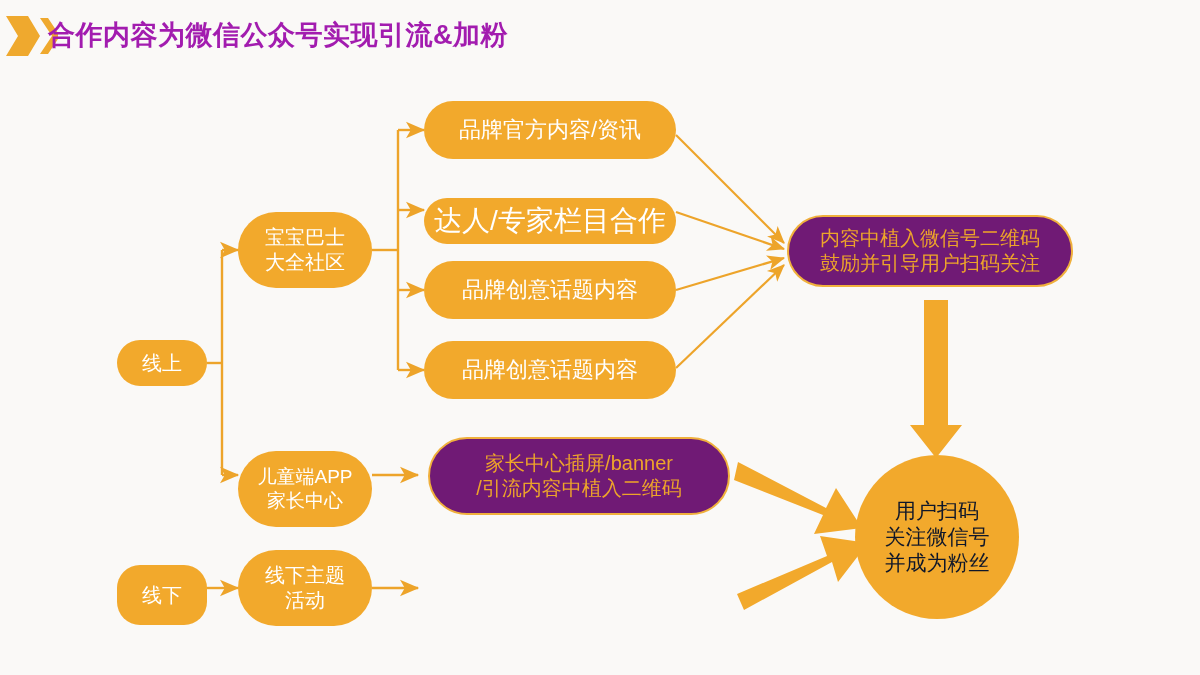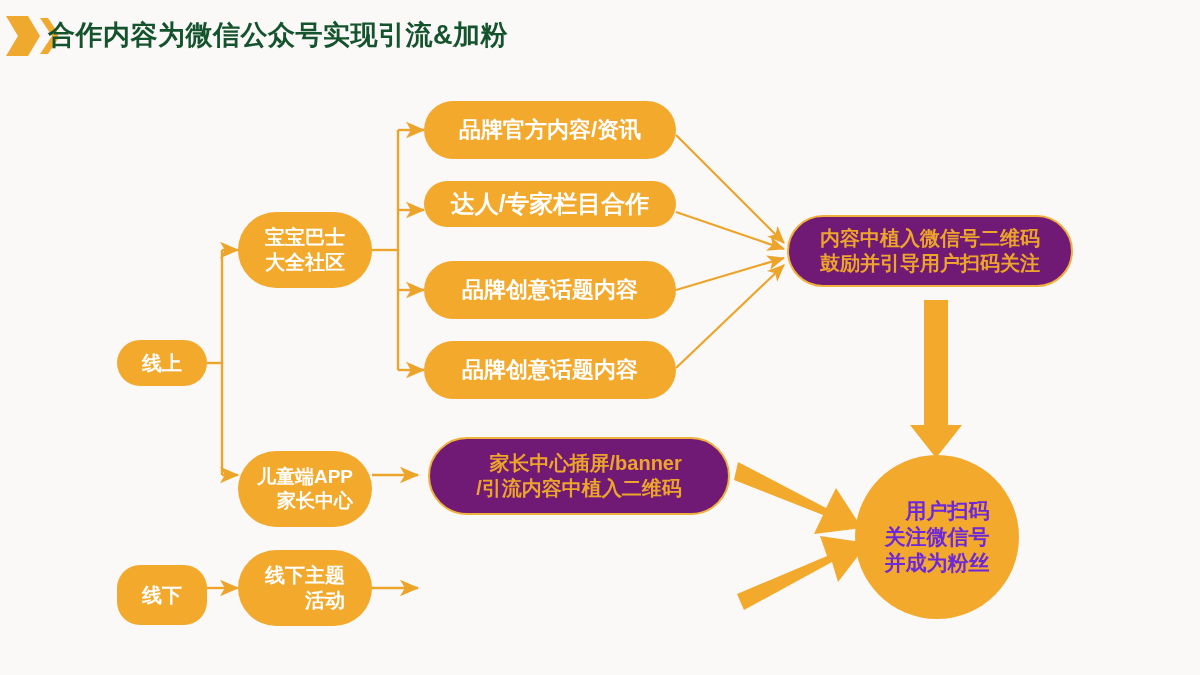--- a/index.html
+++ b/index.html
@@ -29,21 +29,21 @@
     top: 14px;
     width: 52px;
     height: 44px;
   }
   #page-title {
     position: absolute;
     left: 48px;
     top: 17px;
     font-size: 27px;
     font-weight: bold;
-    color: #14532d;
+    color: #a21caf;
     letter-spacing: 0.5px;
     white-space: nowrap;
   }
 
   
   #diagram {
     position: absolute;
     left: 0;
     top: 0;
     width: 1200px;
@@ -56,41 +56,41 @@
     width: 1200px;
     height: 675px;
   }
 
   .node {
     position: absolute;
     box-sizing: border-box;
     display: flex;
     align-items: center;
     justify-content: center;
-    text-align: right;
-    font-weight: bold;
+    text-align: center;
+    font-weight: normal;
     line-height: 1.24;
     z-index: 3;
   }
 
   
   .node.filled {
     background: #f2a92c;
     color: #ffffff;
   }
   
   .node.outlined {
     background: #701a75;
     border: 2.5px solid #f0b03c;
     color: #eda42a;
   }
   
   .node.circle {
     background: #f2a92c;
-    color: #6d28d9;
+    color: #0f172a;
     border-radius: 50%;
   }
 
   .node-text {
     display: block;
     padding: 0 10px;
     white-space: pre-line;
   }
 </style>
 </head>
@@ -182,21 +182,21 @@
 
   <div class="node filled" style="left:238px; top:550px; width:134px; height:76px; border-radius:38px; font-size:20px;">
     <span class="node-text">线下主题
 活动</span>
   </div>
 
   <div class="node filled" style="left:424px; top:101px; width:252px; height:58px; border-radius:29px; font-size:22px;">
     <span class="node-text">品牌官方内容/资讯</span>
   </div>
 
-  <div class="node filled" style="left:424px; top:181px; width:252px; height:46px; border-radius:29px; font-size:24px;">
+  <div class="node filled" style="left:424px; top:198px; width:252px; height:46px; border-radius:29px; font-size:28px;">
     <span class="node-text">达人/专家栏目合作</span>
   </div>
 
   <div class="node filled" style="left:424px; top:261px; width:252px; height:58px; border-radius:29px; font-size:22px;">
     <span class="node-text">品牌创意话题内容</span>
   </div>
 
   <div class="node filled" style="left:424px; top:341px; width:252px; height:58px; border-radius:29px; font-size:22px;">
     <span class="node-text">品牌创意话题内容</span>
   </div>

